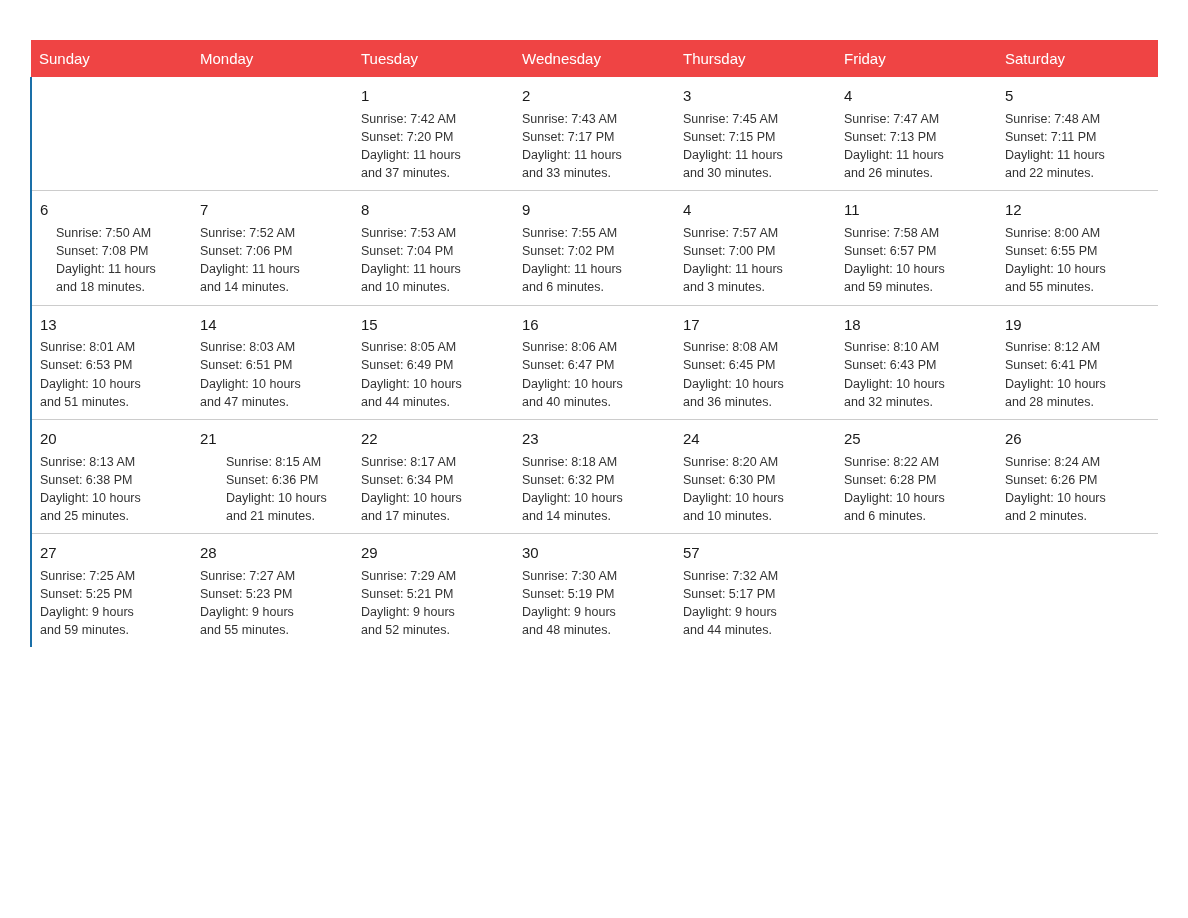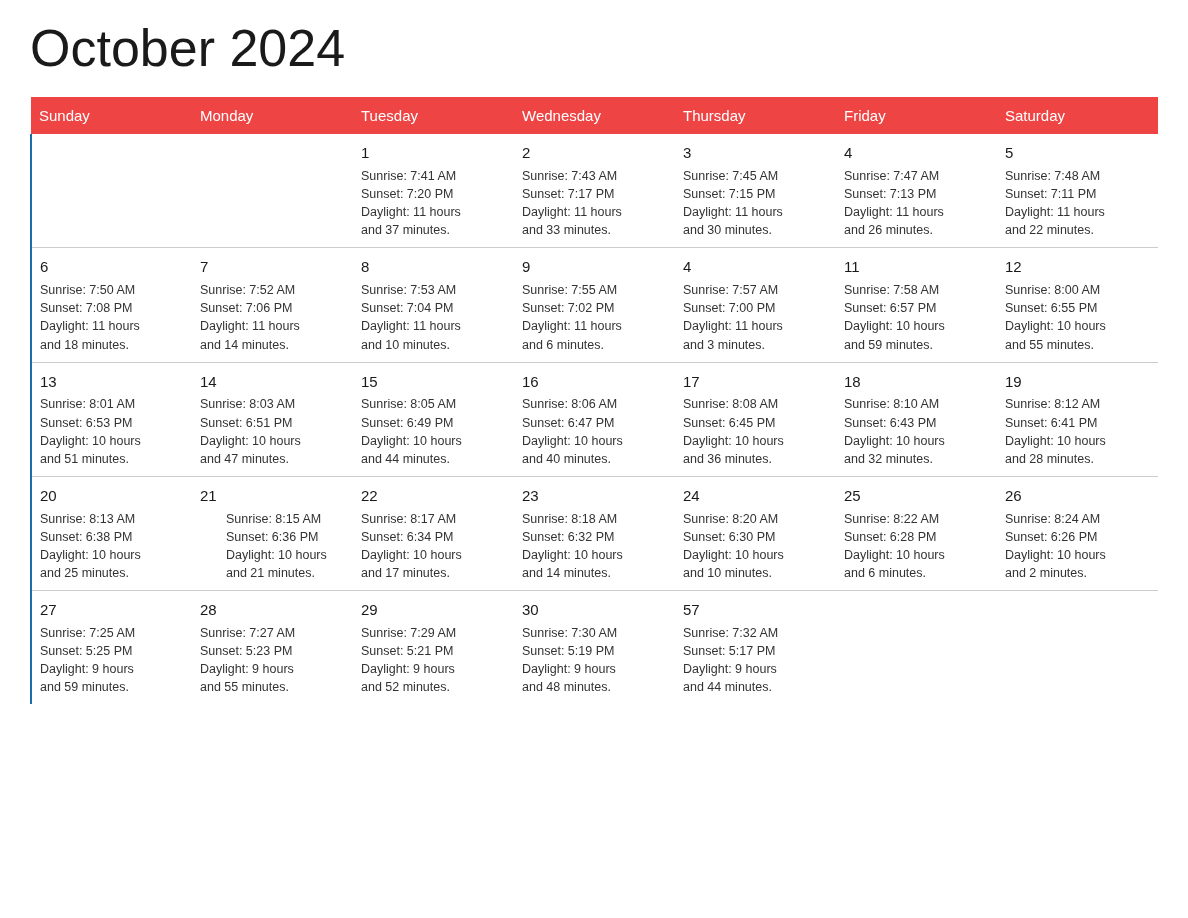--- a/index.html
+++ b/index.html
@@ -95,21 +95,20 @@
     }
     tbody tr td:first-child {
       border-left: 2px solid #1a6fa8;
     }
   </style>
 </head>
 <body>
 
 <div class="header">
   <div class="title-block">
-    <h1>October 2024</h1>
   </div>
 </div>
 
 <table>
   <thead>
     <tr>
     <th>Sunday</th>
         <th>Monday</th>
         <th>Tuesday</th>
         <th>Wednesday</th>
@@ -117,21 +116,21 @@
         <th>Friday</th>
         <th>Saturday</th>
       </tr>
   </thead>
   <tbody id="calendar-body">
   <tr>
         <td class="empty-cell"></td>
         <td class="empty-cell"></td>
         <td>
           <div class="day-num">1</div>
-          <div class="day-info" style="white-space: pre-line;">Sunrise: 7:41 AM
+          <div class="day-info" style="white-space: pre-line;">Sunrise: 7:42 AM
 Sunset: 7:20 PM
 Daylight: 11 hours
 and 37 minutes.</div>
         </td>
         <td>
           <div class="day-num">2</div>
           <div class="day-info" style="white-space: pre-line;">Sunrise: 7:43 AM
 Sunset: 7:17 PM
 Daylight: 11 hours
 and 33 minutes.</div>
@@ -154,21 +153,21 @@
           <div class="day-num">5</div>
           <div class="day-info" style="white-space: pre-line;">Sunrise: 7:48 AM
 Sunset: 7:11 PM
 Daylight: 11 hours
 and 22 minutes.</div>
         </td>
       </tr>
       <tr>
         <td>
           <div class="day-num">6</div>
-          <div class="day-info" style="white-space: pre-line;">Sunrise: 7:50 AM
+          <div class="day-info" style="white-space: pre-line; margin-left: 16px;">Sunrise: 7:50 AM
 Sunset: 7:08 PM
 Daylight: 11 hours
 and 18 minutes.</div>
         </td>
         <td>
           <div class="day-num">7</div>
           <div class="day-info" style="white-space: pre-line;">Sunrise: 7:52 AM
 Sunset: 7:06 PM
 Daylight: 11 hours
 and 14 minutes.</div>

